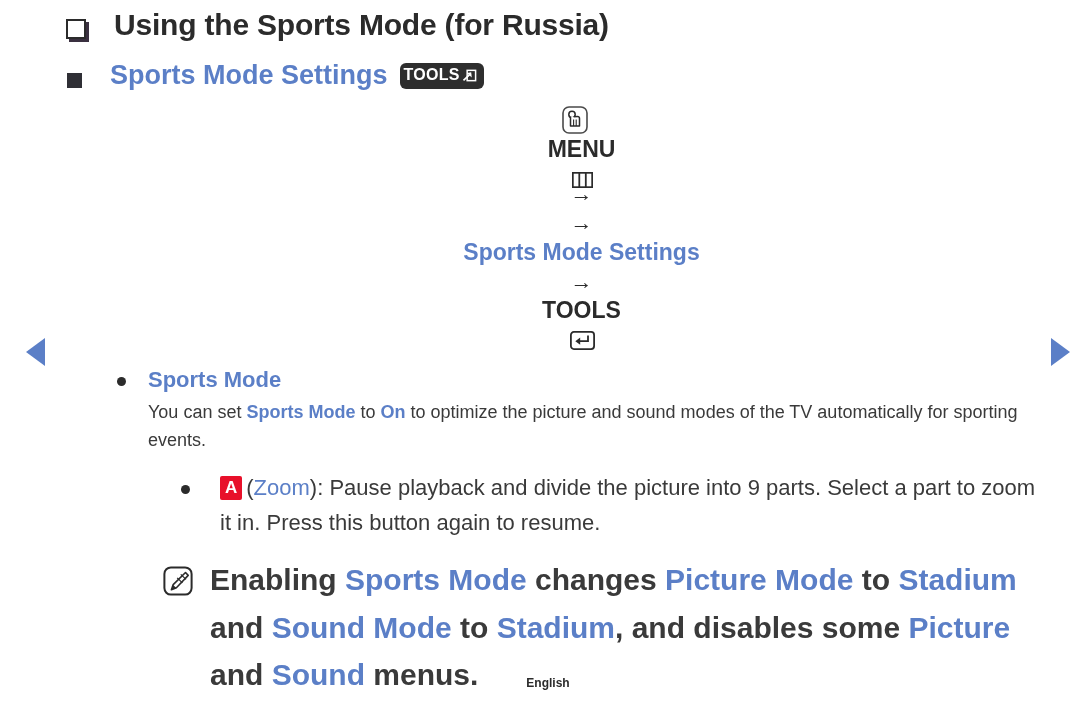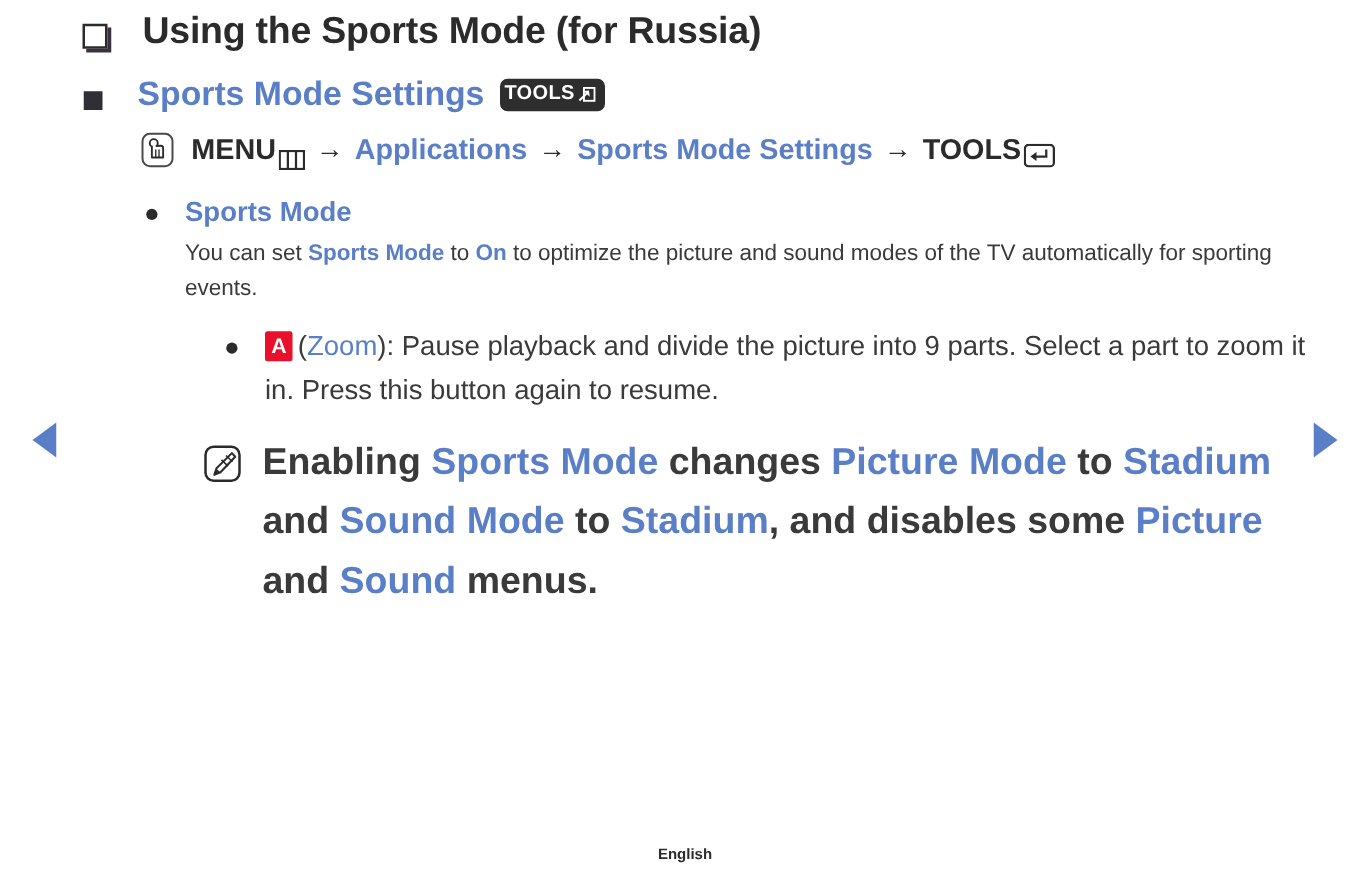--- a/index.html
+++ b/index.html
@@ -123,20 +123,21 @@
 
   
   .path-row {
     display: flex;
     align-items: center;
     flex-wrap: wrap;
     margin: 12px 0 18px 46px;
     font-size: 23px;
     font-weight: bold;
     line-height: 1.3;
+    flex-direction: column;
   }
   .oo-icon {
     flex: 0 0 auto;
     width: 28px;
     height: 30px;
     margin-right: 13px;
   }
   .path-row .sep {
     margin: 0 9px;
     color: #2b2b2b;
@@ -197,20 +198,21 @@
     line-height: 1.58;
     color: #3a3a3a;
     max-width: 900px;
   }
   .sub-para .blue { color: #5b7fc7; font-weight: bold; }
 
   
   .bullet2 {
     display: flex;
     margin: 16px 3px 0 115px;
+    gap: 8px;
   }
   .dot2 {
     flex: 0 0 auto;
     width: 9px;
     height: 9px;
     border-radius: 50%;
     background: #2b2b2b;
     margin: 14px 22px 0 0;
   }
   .bullet2-body {
@@ -310,21 +312,20 @@
       </span>
       <span class="kw">MENU</span>
       <span class="menu-grid">
         <svg viewBox="0 0 21 16" width="21" height="16" aria-hidden="true">
           <rect x="0.8" y="0.8" width="19.4" height="14.4" fill="none" stroke="#2b2b2b" stroke-width="1.8"></rect>
           <line x1="7.3" y1="0.8" x2="7.3" y2="15.2" stroke="#2b2b2b" stroke-width="1.8"></line>
           <line x1="13.8" y1="0.8" x2="13.8" y2="15.2" stroke="#2b2b2b" stroke-width="1.8"></line>
         </svg>
       </span>
       <span class="sep">→</span>
-      <span class="blue">Applications</span>
       <span class="sep">→</span>
       <span class="blue">Sports Mode Settings</span>
       <span class="sep">→</span>
       <span class="kw">TOOLS</span>
       <span class="enter-glyph">
         <svg viewBox="0 0 25 19" width="25" height="19" aria-hidden="true">
           <rect x="0.9" y="0.9" width="23.2" height="17.2" rx="3" ry="3" fill="none" stroke="#2b2b2b" stroke-width="1.8"></rect>
           <path d="M18 4.6 L18 10.2 L8.6 10.2" fill="none" stroke="#2b2b2b" stroke-width="1.8"></path>
           <polygon points="10.2,6.6 10.2,13.8 5.3,10.2" fill="#2b2b2b"></polygon>
         </svg>

